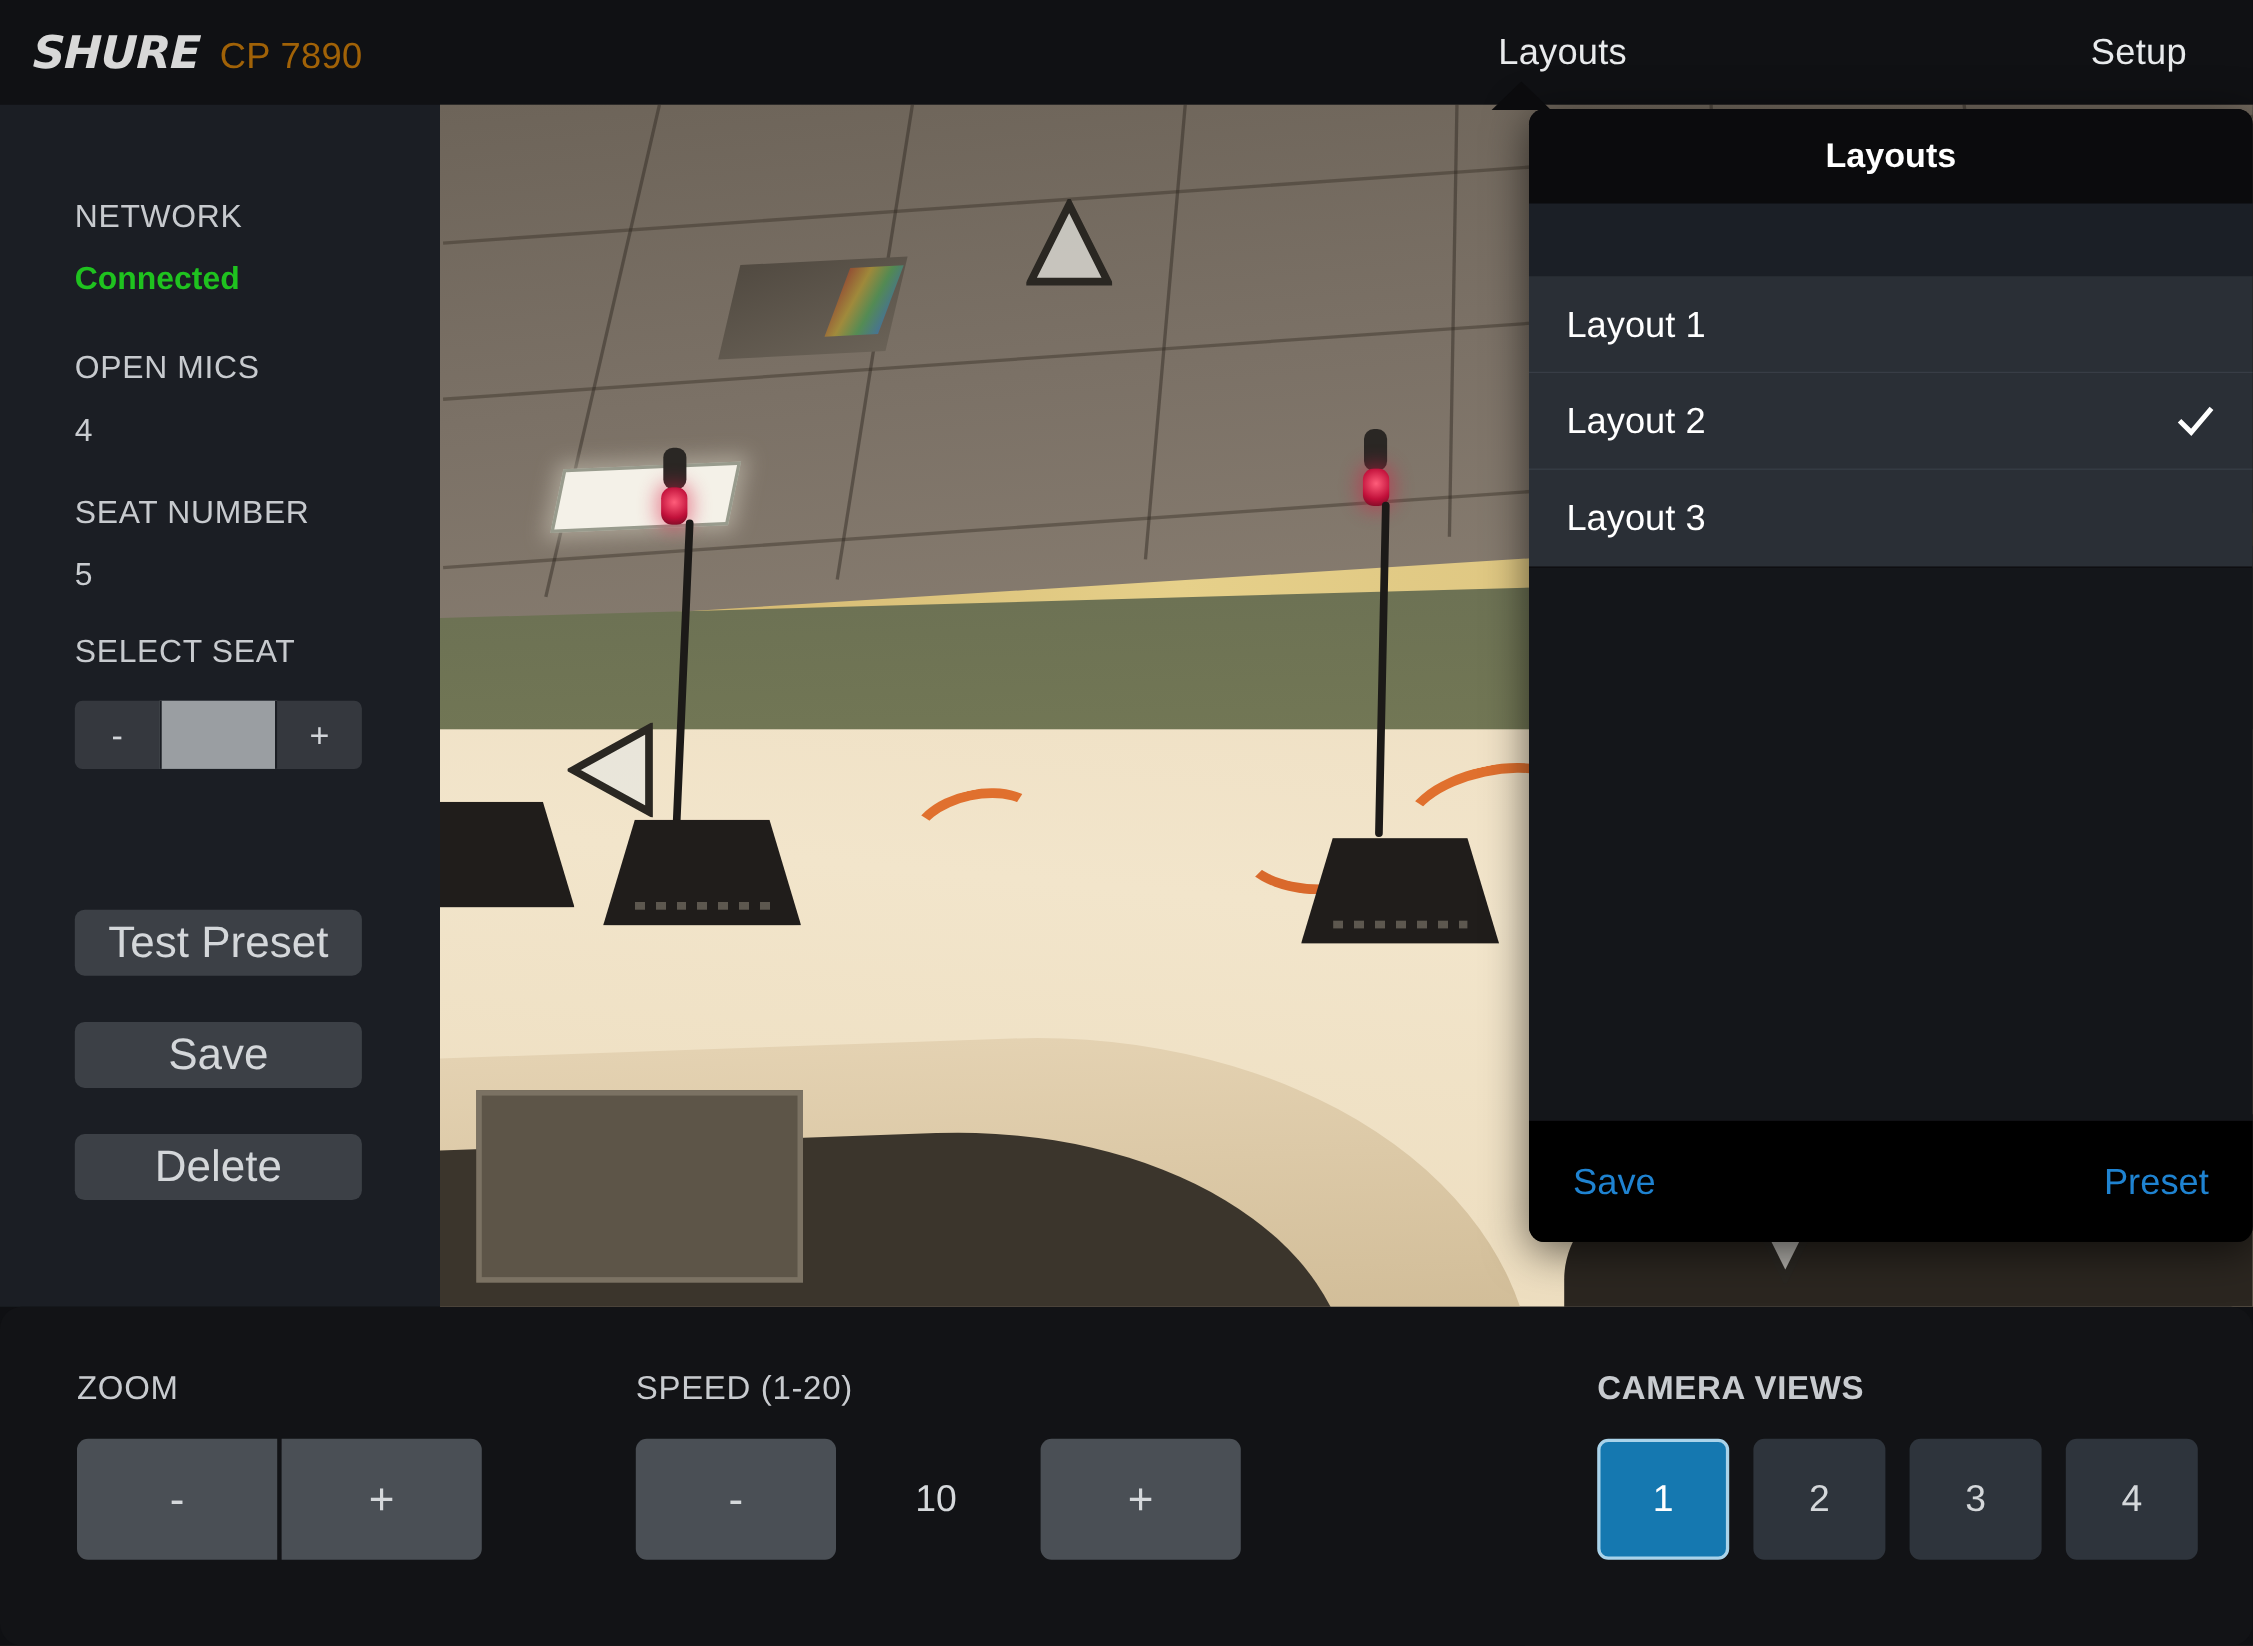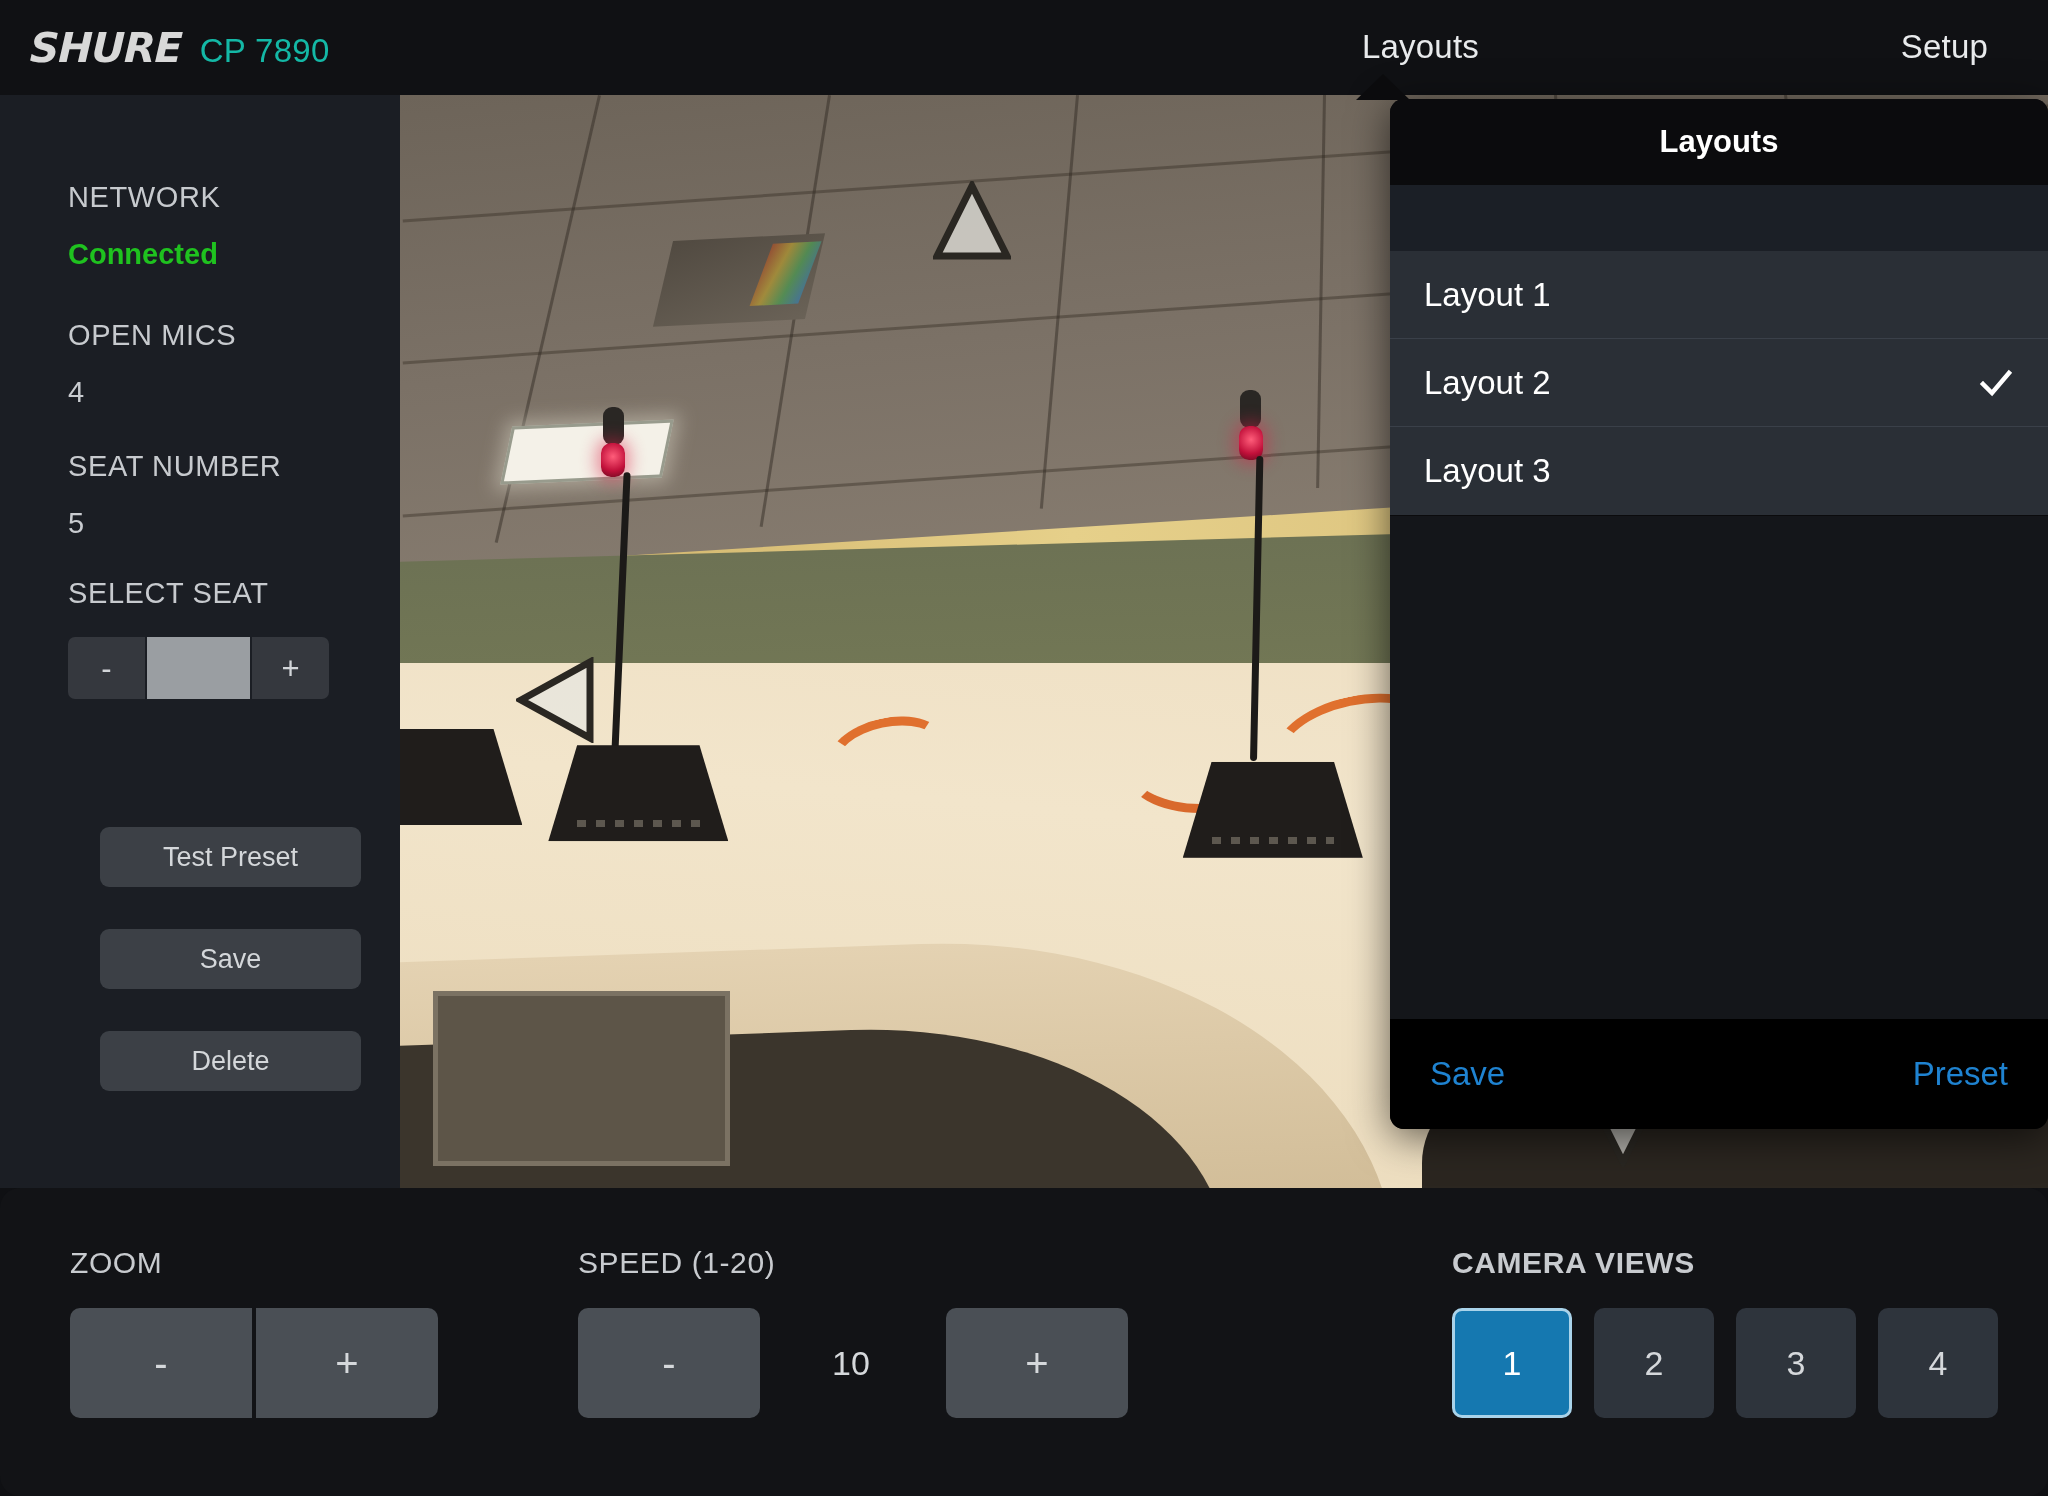--- a/index.html
+++ b/index.html
@@ -16,21 +16,21 @@
     position:absolute; left:0; top:0; width:2048px; height:95px;
     background:#101114; z-index:40;
   }
   #brand { position:absolute; left:30px; top:24px; display:flex; align-items:baseline; gap:18px; }
   .shure-logo {
     font-family:"DejaVu Sans", sans-serif;
     font-weight:700; font-style:italic; font-size:41px;
     letter-spacing:-1px; color:#d8d8d8;
     transform:skewX(-2deg);
   }
-  .model { font-size:33px; color:#14b8a6; letter-spacing:0.3px; }
+  .model { font-size:33px; color:#a16207; letter-spacing:0.3px; }
   .nav-item {
     position:absolute; top:28px; font-size:33px; color:#e8eaec; letter-spacing:0.2px;
   }
   #nav-layouts { right:569px; }
   #nav-setup   { right:60px; }
   #nav-caret {
     position:absolute; top:74px; right:638px;
     width:0; height:0; border-left:27px solid transparent; border-right:27px solid transparent;
     border-bottom:26px solid #0b0b0d; z-index:55;
   }
@@ -58,23 +58,22 @@
     display:flex; align-items:center; justify-content:center;
     font-size:31px; line-height:1;
   }
   .st-btn.minus { border-radius:7px 0 0 7px; }
   .st-btn.plus  { border-radius:0 7px 7px 0; }
   .st-field { flex:1; background:#9a9ea2; border-left:2px solid #1b1e24; border-right:2px solid #1b1e24; }
 
   .side-btn {
     position:absolute; left:68px; width:261px; height:60px;
     background:#3c4046; border-radius:9px; color:#d4d7da;
-    font-size:27px; display:flex; align-items:center; justify-content:center;
+    font-size:40px; display:flex; align-items:center; justify-content:center;
     font-family:"Liberation Sans", sans-serif;
-    margin-left:32px;
   }
   #btn-test   { top:732px; }
   #btn-save   { top:834px; }
   #btn-delete { top:936px; }
 
   
   #video {
     position:absolute; left:400px; top:95px; width:1648px; height:1093px;
     overflow:hidden; background:#6b6357;
   }

